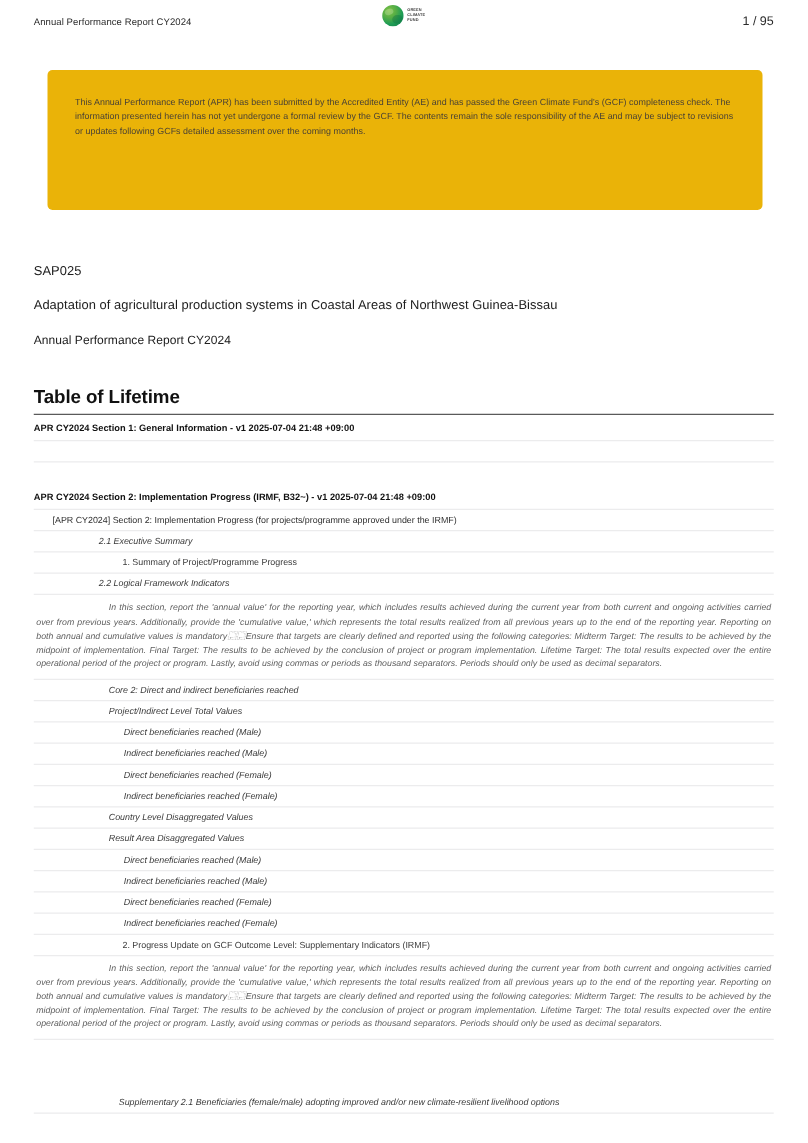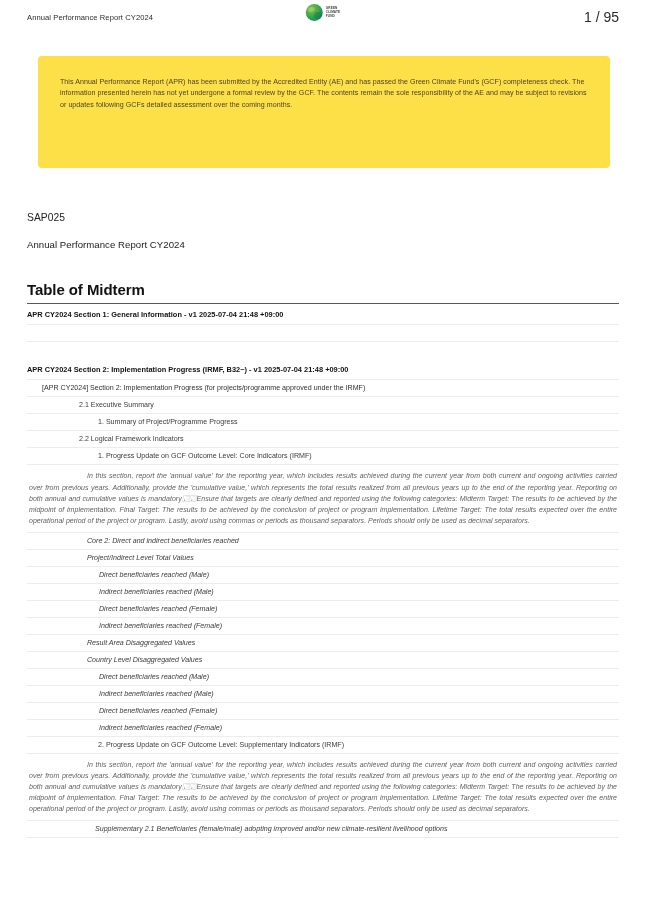--- a/index.html
+++ b/index.html
@@ -24,21 +24,21 @@
     align-items: center;
     justify-content: space-between;
   }
   .header-title {
     font-size: 7.6px;
     color: #2b2b2b;
     letter-spacing: 0.01em;
     white-space: nowrap;
   }
   .header-page-no {
-    font-size: 14px;
+    font-size: 10px;
     color: #2b2b2b;
     white-space: nowrap;
     text-align: center;
   }
   .header-logo {
     position: absolute;
     left: 50%;
     top: 4px;
     transform: translateX(-50%);
     display: flex;
@@ -81,21 +81,21 @@
     font-size: 3.1px;
     letter-spacing: 0.04em;
     color: #3f3f3f;
     font-weight: bold;
     white-space: nowrap;
   }
 
   
   .notice-box {
     margin: 22px 36px 0 38px;
-    background: #fde047;
+    background: #eab308;
     border-radius: 4px;
     padding: 21px 22px 57px 22px;
   }
   .notice-text {
     font-size: 7.1px;
     line-height: 1.62;
     color: #4a4234;
     text-align: left;
     letter-spacing: 0.005em;
   }
@@ -154,20 +154,21 @@
 
   .toc-row.lvl-1 { padding-left: 15px; }
   .toc-row.lvl-1 .toc-label {
     font-size: 7.1px;
     color: #2f2f2f;
   }
 
   .toc-row.lvl-2 { padding-left: 52px; }
   .toc-row.lvl-2 .toc-label {
     font-size: 7.1px;
+    font-style: italic;
     color: #3a3a3a;
   }
 
   .toc-row.lvl-3 { padding-left: 71px; }
   .toc-row.lvl-3 .toc-label {
     font-size: 7.1px;
     color: #3a3a3a;
   }
 
   .toc-row.lvl-4 { padding-left: 60px; }
@@ -177,21 +178,21 @@
     color: #3a3a3a;
   }
 
   .toc-row.lvl-5 { padding-left: 72px; }
   .toc-row.lvl-5 .toc-label {
     font-size: 7.1px;
     font-style: italic;
     color: #3a3a3a;
   }
 
-  .toc-row.lvl-6 { padding-left: 68px; }
+  .toc-row.lvl-6 { padding-left: 68px; margin-top: 42px; }
   .toc-row.lvl-6 .toc-label {
     font-size: 7.1px;
     font-style: italic;
     color: #3a3a3a;
   }
 
   .toc-row.spacer { min-height: 17px; border-bottom: 1px solid #ececed; }
   .toc-row.spacer-blank { min-height: 17px; border-bottom: none; }
 
   .toc-row.guidance {
@@ -228,25 +229,26 @@
 
     <div class="header-page-no">1 / 95</div>
   </div>
 
   <div class="notice-box">
     <div class="notice-text">This Annual Performance Report (APR) has been submitted by the Accredited Entity (AE) and has passed the Green Climate Fund's (GCF) completeness check. The information presented herein has not yet undergone a formal review by the GCF. The contents remain the sole responsibility of the AE and may be subject to revisions or updates following GCFs detailed assessment over the coming months.</div>
   </div>
 
   <div class="report-meta">
     <div class="report-code">SAP025</div>
+    <div class="report-title">Adaptation of agricultural production systems in Coastal Areas of Northwest Guinea-Bissau</div>
     <div class="report-subtitle">Annual Performance Report CY2024</div>
   </div>
 
   <div class="toc">
-    <div class="toc-heading">Table of Midterm</div>
+    <div class="toc-heading">Table of Lifetime</div>
     <div class="toc-list" id="toc-list">
         <div class="toc-row lvl-section">
           <span class="toc-label">APR CY2024 Section 1: General Information - v1 2025-07-04 21:48 +09:00</span>
         </div>
         <div class="toc-row spacer"></div>
         <div class="toc-row spacer-blank"></div>
         <div class="toc-row lvl-section">
           <span class="toc-label">APR CY2024 Section 2: Implementation Progress (IRMF, B32~) - v1 2025-07-04 21:48 +09:00</span>
         </div>
         <div class="toc-row lvl-1">
@@ -254,23 +256,20 @@
         </div>
         <div class="toc-row lvl-2">
           <span class="toc-label">2.1 Executive Summary</span>
         </div>
         <div class="toc-row lvl-3">
           <span class="toc-label">1. Summary of Project/Programme Progress</span>
         </div>
         <div class="toc-row lvl-2">
           <span class="toc-label">2.2 Logical Framework Indicators</span>
         </div>
-        <div class="toc-row lvl-3">
-          <span class="toc-label">1. Progress Update on GCF Outcome Level: Core Indicators (IRMF)</span>
-        </div>
         <div class="toc-row guidance">
           <div class="guidance-text">In this section, report the 'annual value' for the reporting year, which includes results achieved during the current year from both current and ongoing activities carried over from previous years. Additionally, provide the 'cumulative value,' which represents the total results realized from all previous years up to the end of the reporting year. Reporting on both annual and cumulative values is mandatory⿿⿿Ensure that targets are clearly defined and reported using the following categories: Midterm Target: The results to be achieved by the midpoint of implementation. Final Target: The results to be achieved by the conclusion of project or program implementation. Lifetime Target: The total results expected over the entire operational period of the project or program. Lastly, avoid using commas or periods as thousand separators. Periods should only be used as decimal separators.</div>
         </div>
         <div class="toc-row lvl-4">
           <span class="toc-label">Core 2: Direct and indirect beneficiaries reached</span>
         </div>
         <div class="toc-row lvl-4">
           <span class="toc-label">Project/Indirect Level Total Values</span>
         </div>
         <div class="toc-row lvl-5">
@@ -279,24 +278,24 @@
         <div class="toc-row lvl-5">
           <span class="toc-label">Indirect beneficiaries reached (Male)</span>
         </div>
         <div class="toc-row lvl-5">
           <span class="toc-label">Direct beneficiaries reached (Female)</span>
         </div>
         <div class="toc-row lvl-5">
           <span class="toc-label">Indirect beneficiaries reached (Female)</span>
         </div>
         <div class="toc-row lvl-4">
+          <span class="toc-label">Country Level Disaggregated Values</span>
+        </div>
+        <div class="toc-row lvl-4">
           <span class="toc-label">Result Area Disaggregated Values</span>
-        </div>
-        <div class="toc-row lvl-4">
-          <span class="toc-label">Country Level Disaggregated Values</span>
         </div>
         <div class="toc-row lvl-5">
           <span class="toc-label">Direct beneficiaries reached (Male)</span>
         </div>
         <div class="toc-row lvl-5">
           <span class="toc-label">Indirect beneficiaries reached (Male)</span>
         </div>
         <div class="toc-row lvl-5">
           <span class="toc-label">Direct beneficiaries reached (Female)</span>
         </div>

